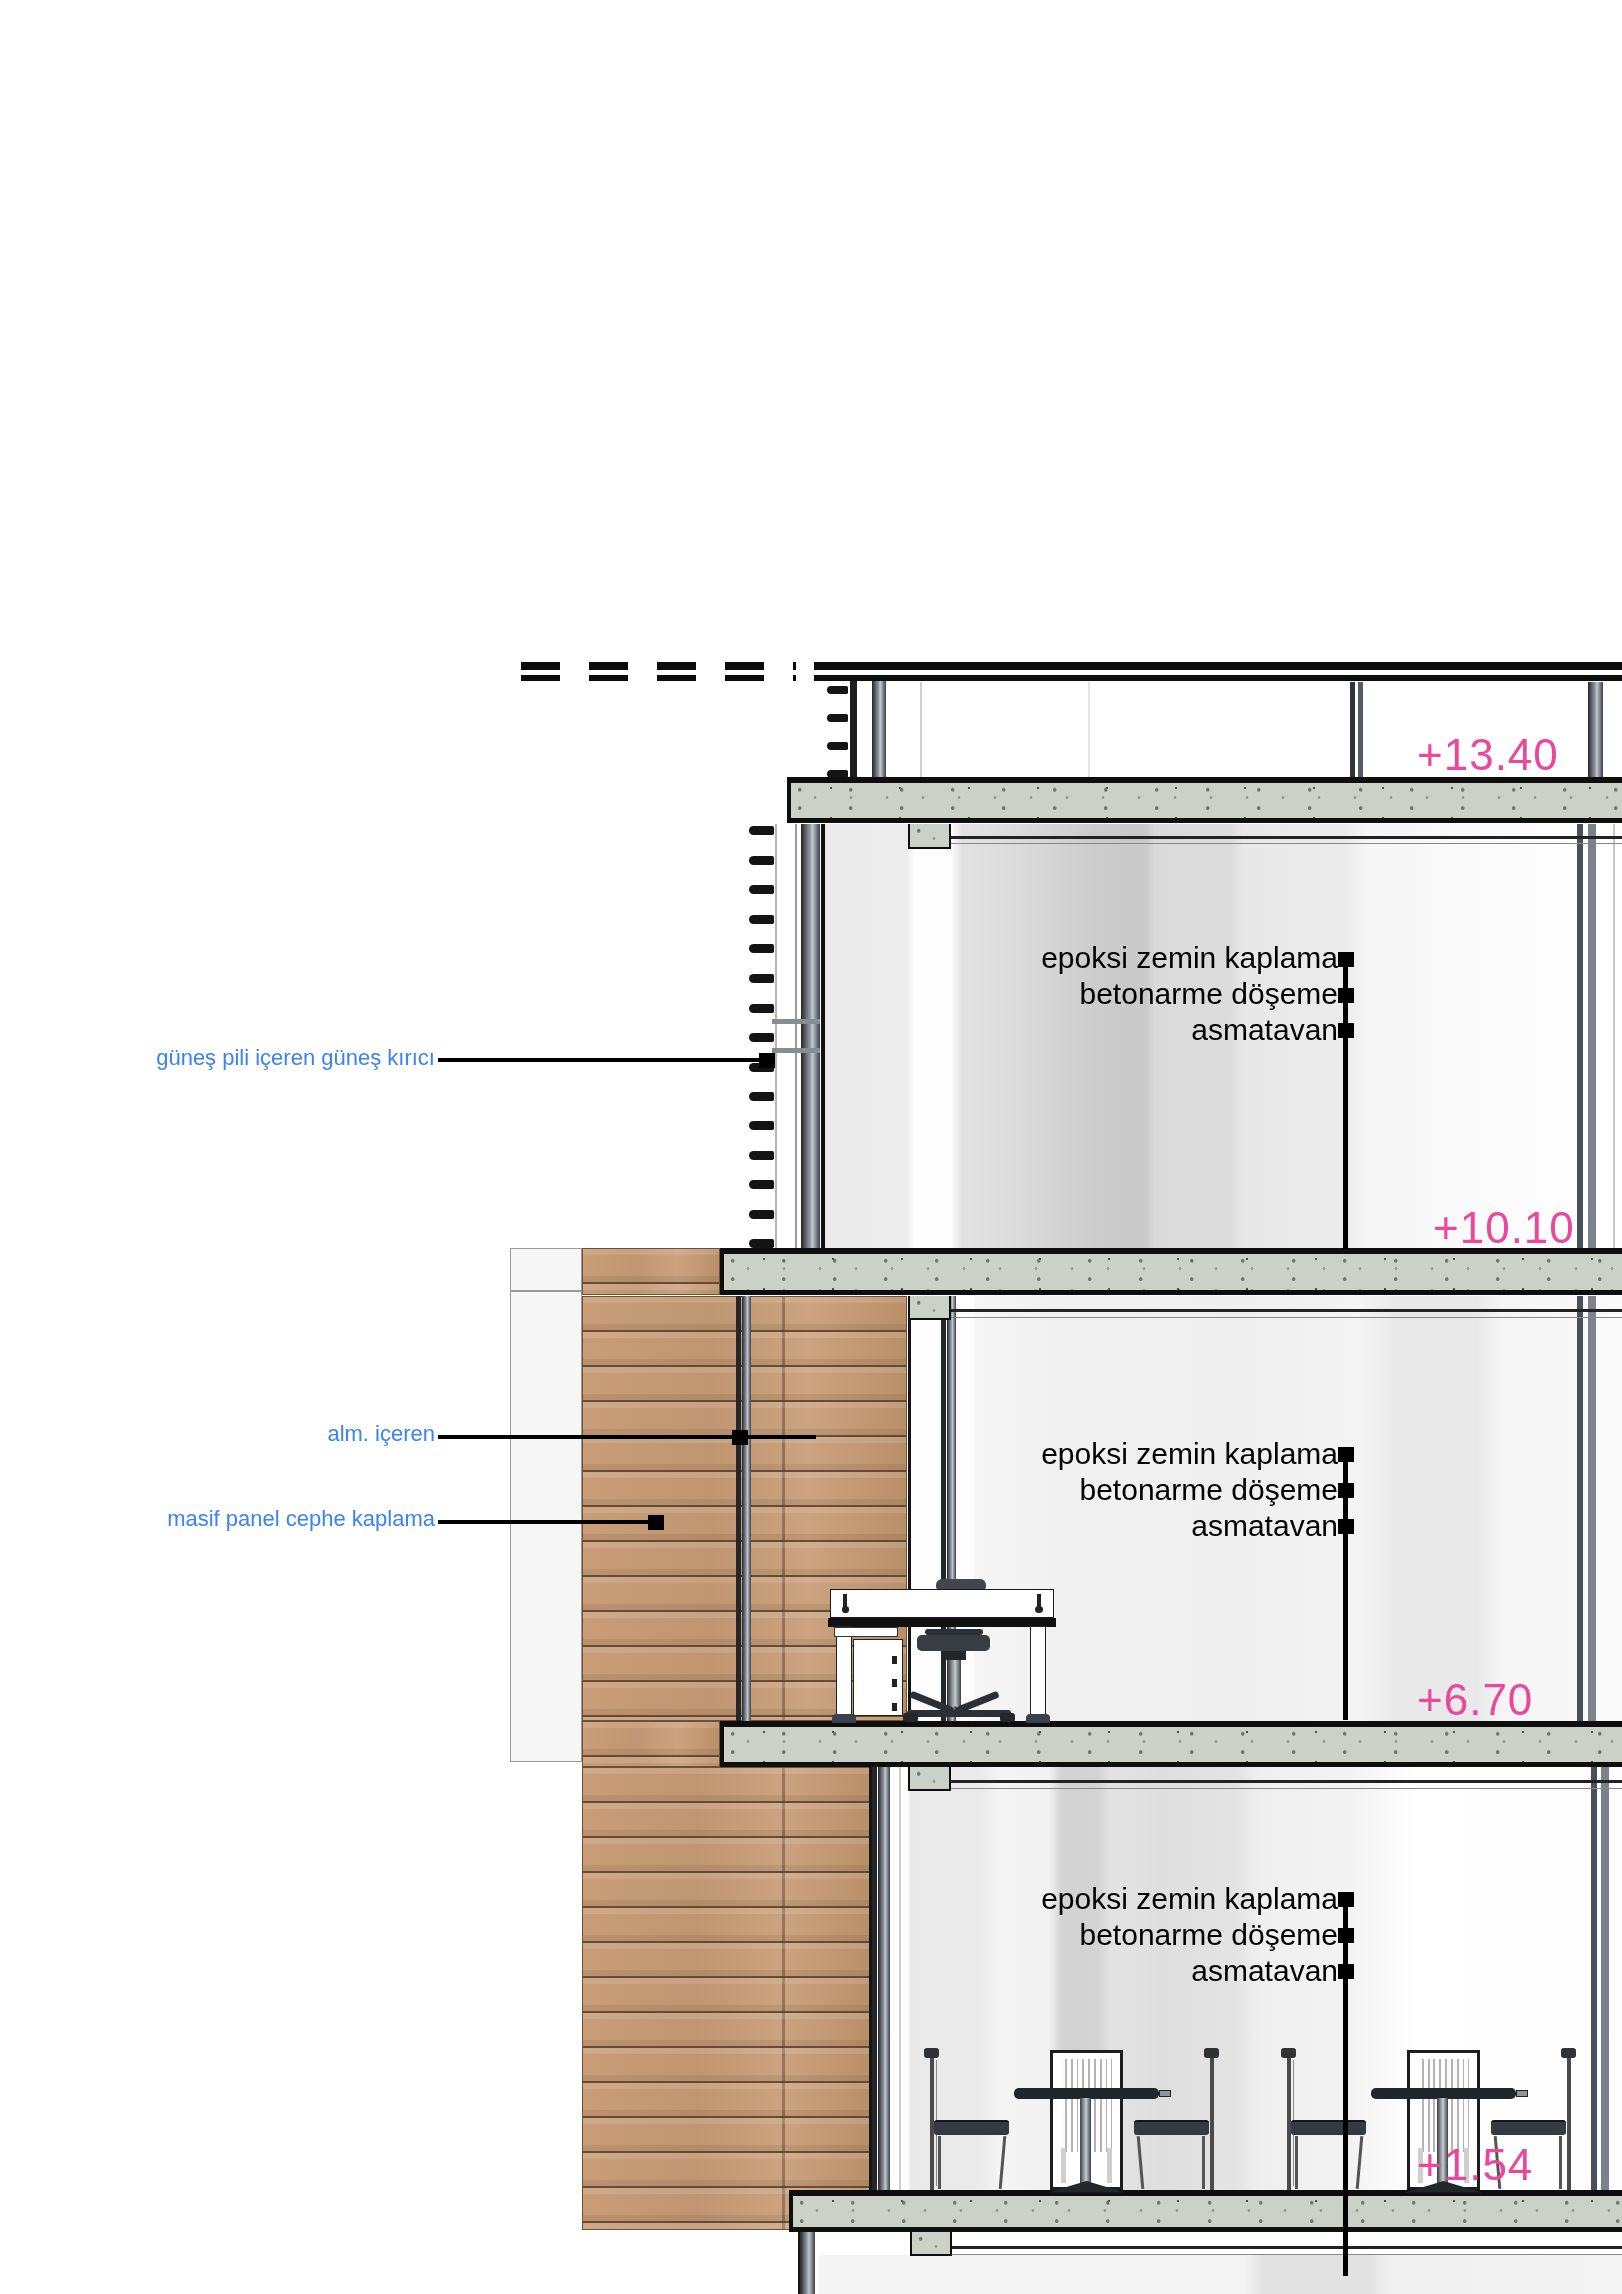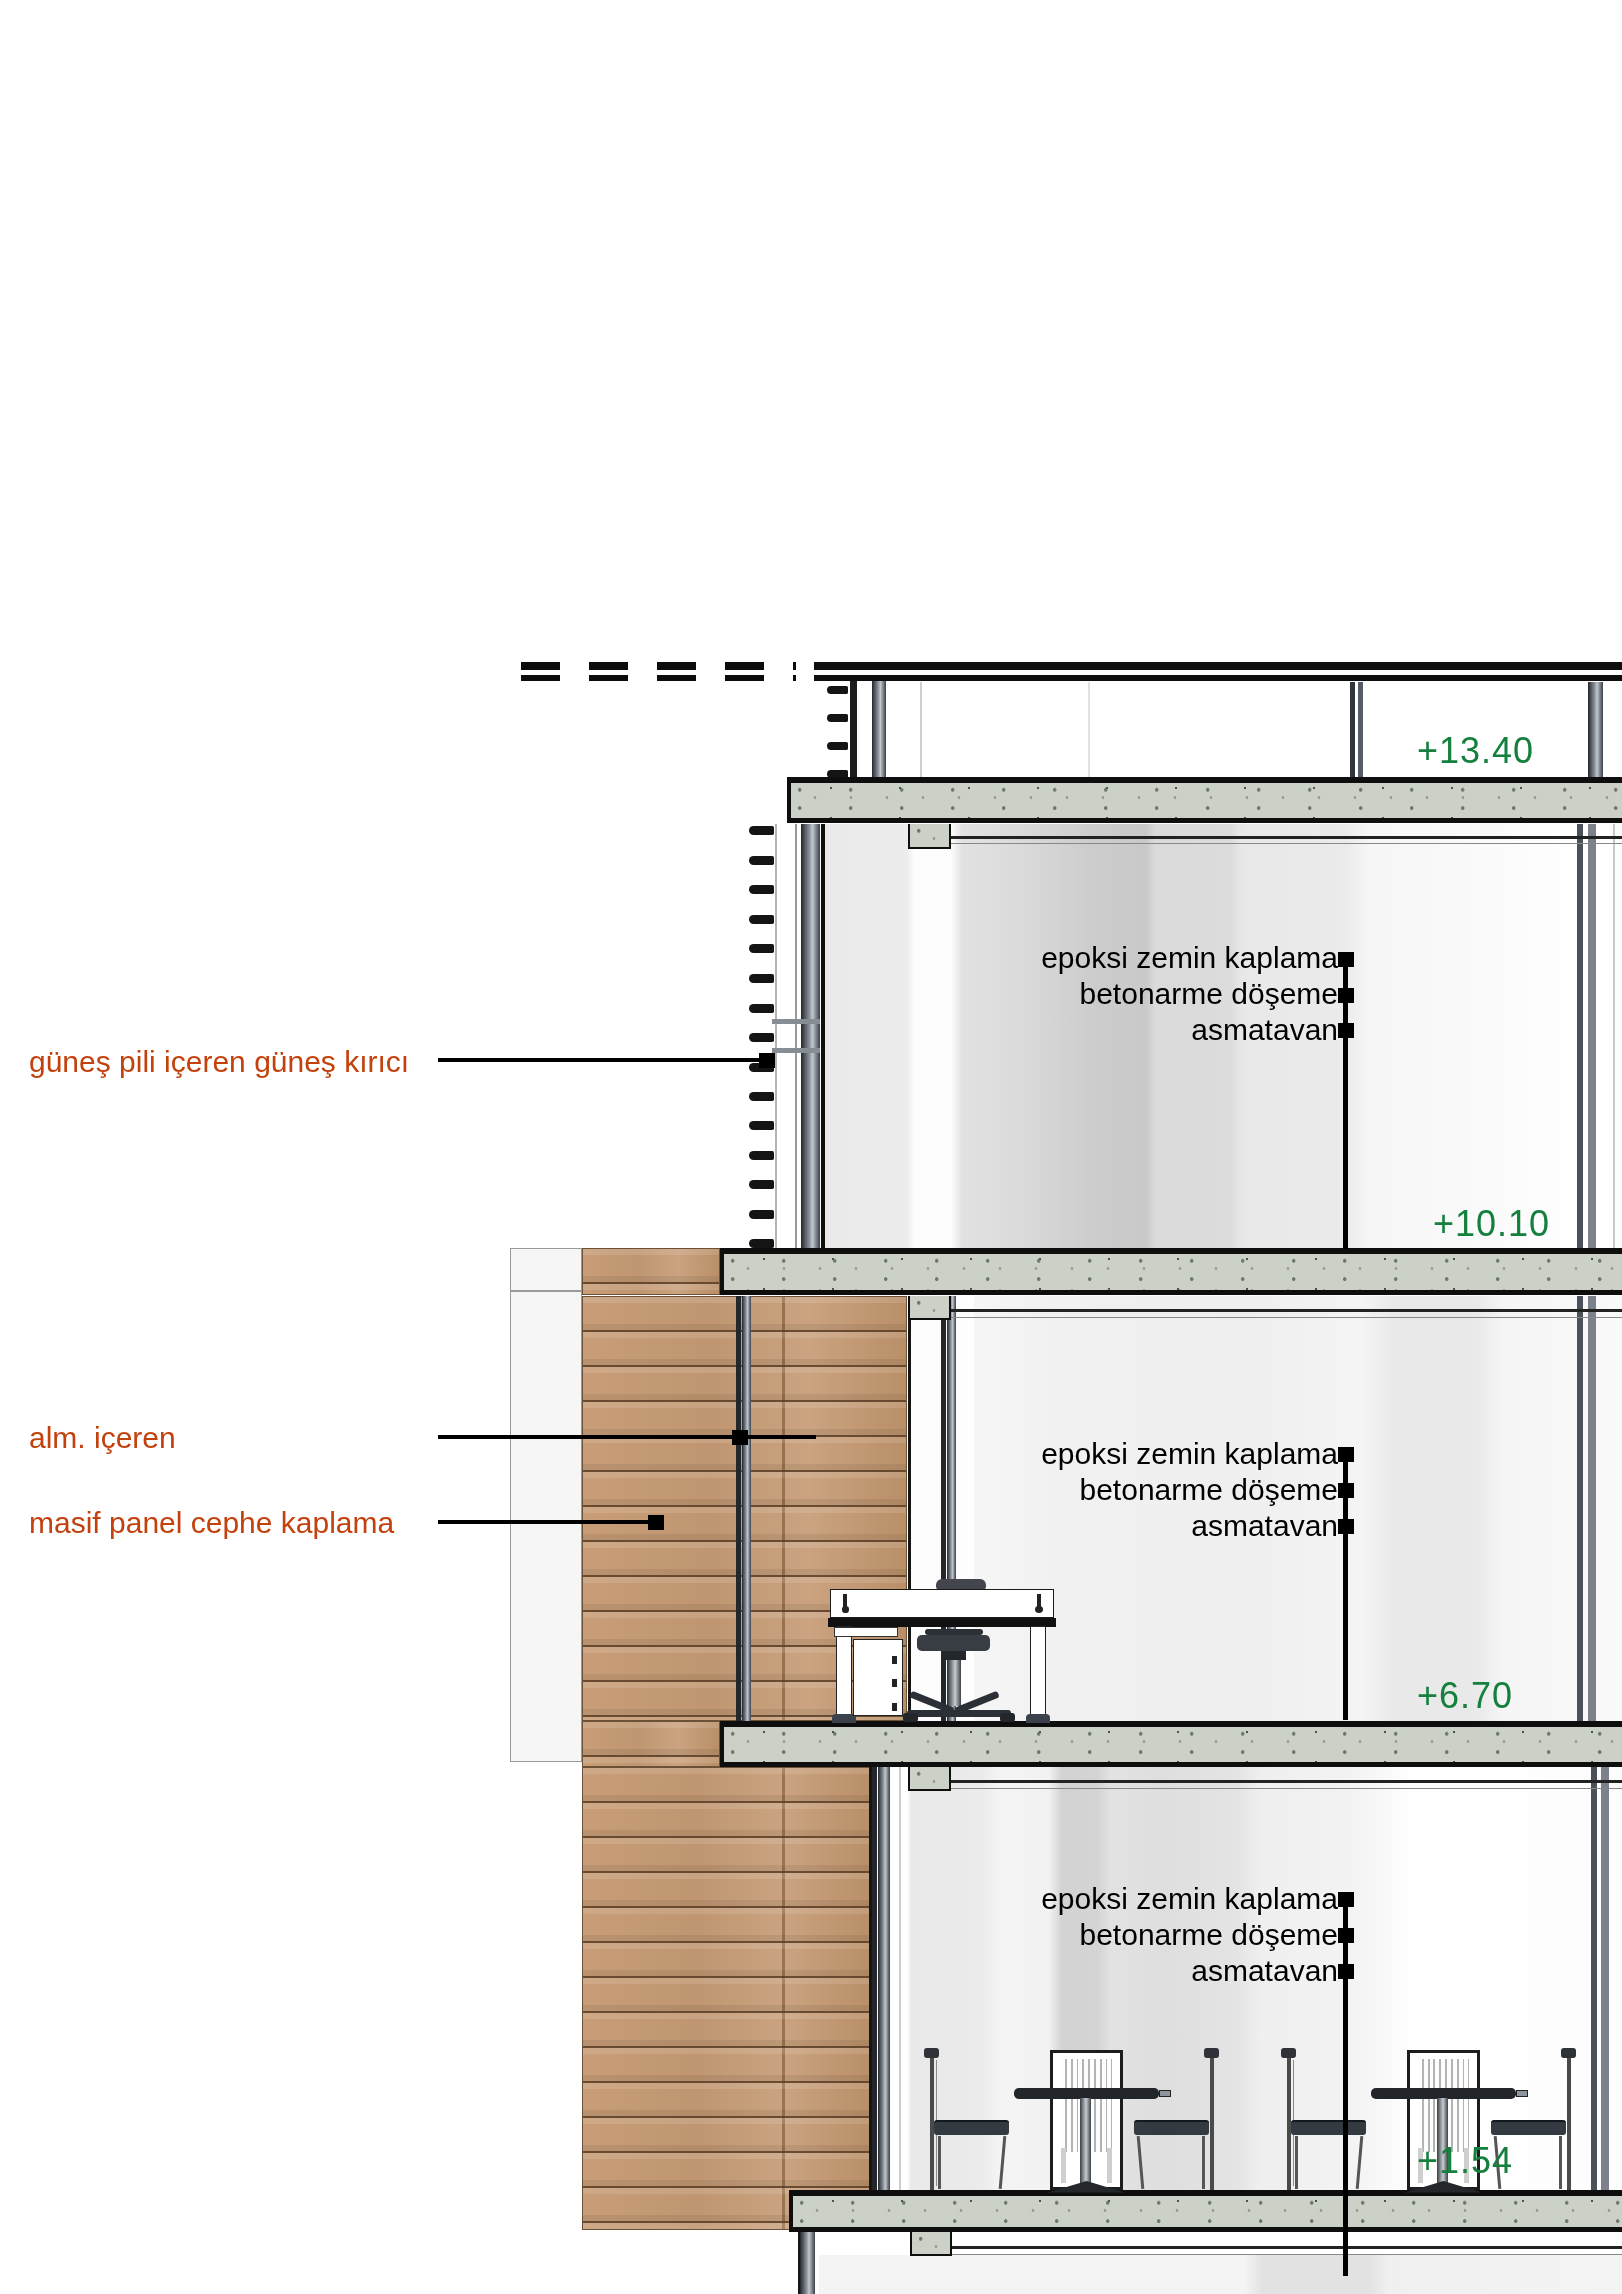--- a/index.html
+++ b/index.html
@@ -1,21 +1,21 @@
 <!DOCTYPE html>
 <html><head>
 <meta charset="utf-8">
 <style>
   html,body{margin:0;padding:0;background:#fff;}
   #canvas{position:relative;width:1622px;height:2294px;background:#fff;overflow:hidden;
           font-family:"Liberation Sans",sans-serif;}
   .a{position:absolute;}
-  .lbl{font-size:30px;color:#c2410c;white-space:nowrap;}
+  .lbl{font-size:22px;color:#3b82f6;text-align:right;white-space:nowrap;}
   .flbl{font-size:30px;color:#000;text-align:right;line-height:36px;white-space:nowrap;}
-  .elev{font-size:36px;color:#15803d;white-space:nowrap;letter-spacing:1px;}
+  .elev{font-size:44px;color:#ec4899;white-space:nowrap;letter-spacing:1px;}
   .concrete{background-color:#ccd1c8;
     background-image:
       radial-gradient(circle at 8.7px 6.8px,#6f766a 1.5px,transparent 2.1px),
       radial-gradient(circle at 24px 14.5px,#99a192 1.2px,transparent 1.7px),
       radial-gradient(circle at 40px 4.8px,#4a5145 1px,transparent 1.4px);
     background-size:51px 18.3px,36px 22px,69px 30px;}
   .slab{box-sizing:border-box;border-top:6.8px solid #0e0e0e;border-bottom:5.8px solid #0e0e0e;border-left:4.8px solid #0e0e0e;}
   .dstand{box-sizing:border-box;border-left:2.9px solid #0e0e0e;border-right:2.9px solid #0e0e0e;border-bottom:2.9px solid #0e0e0e;}
   .wood{background-color:#c49a74;
     background-image:

